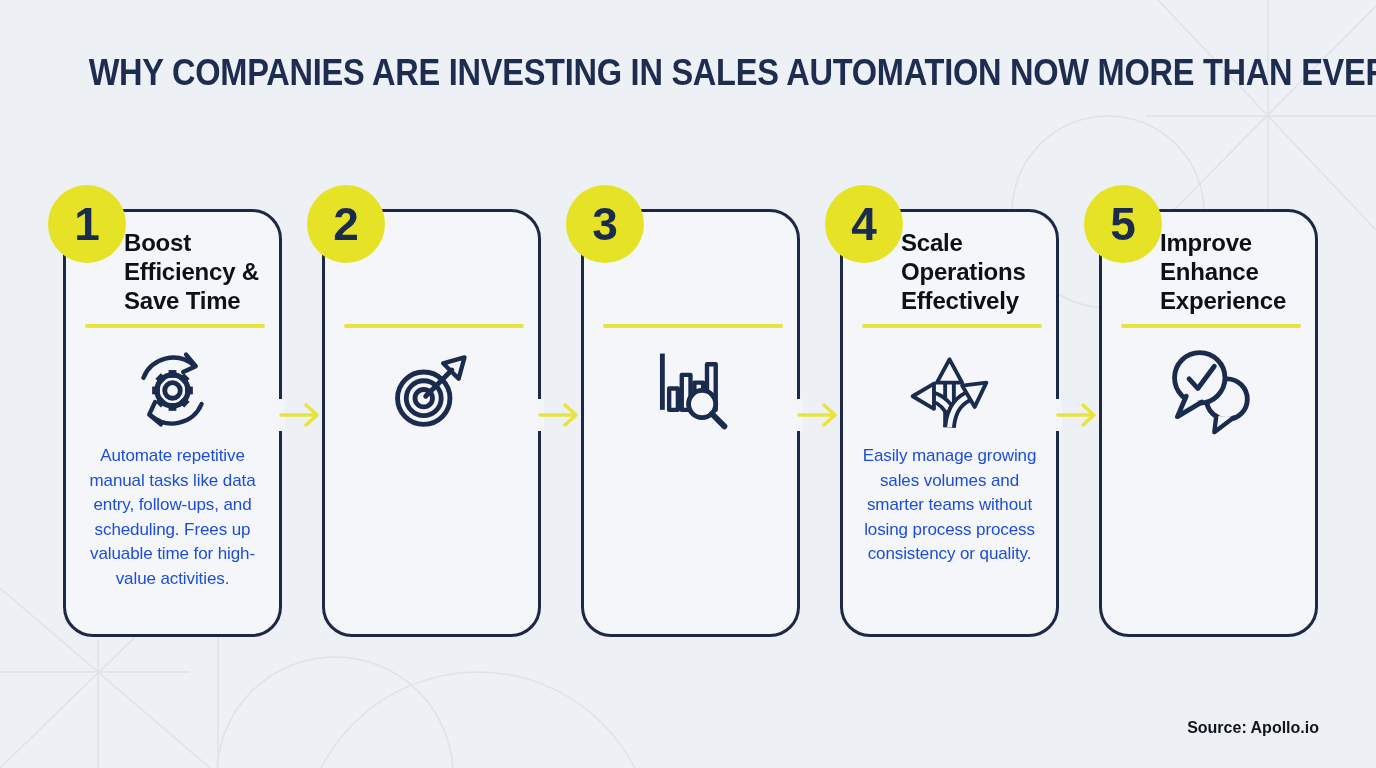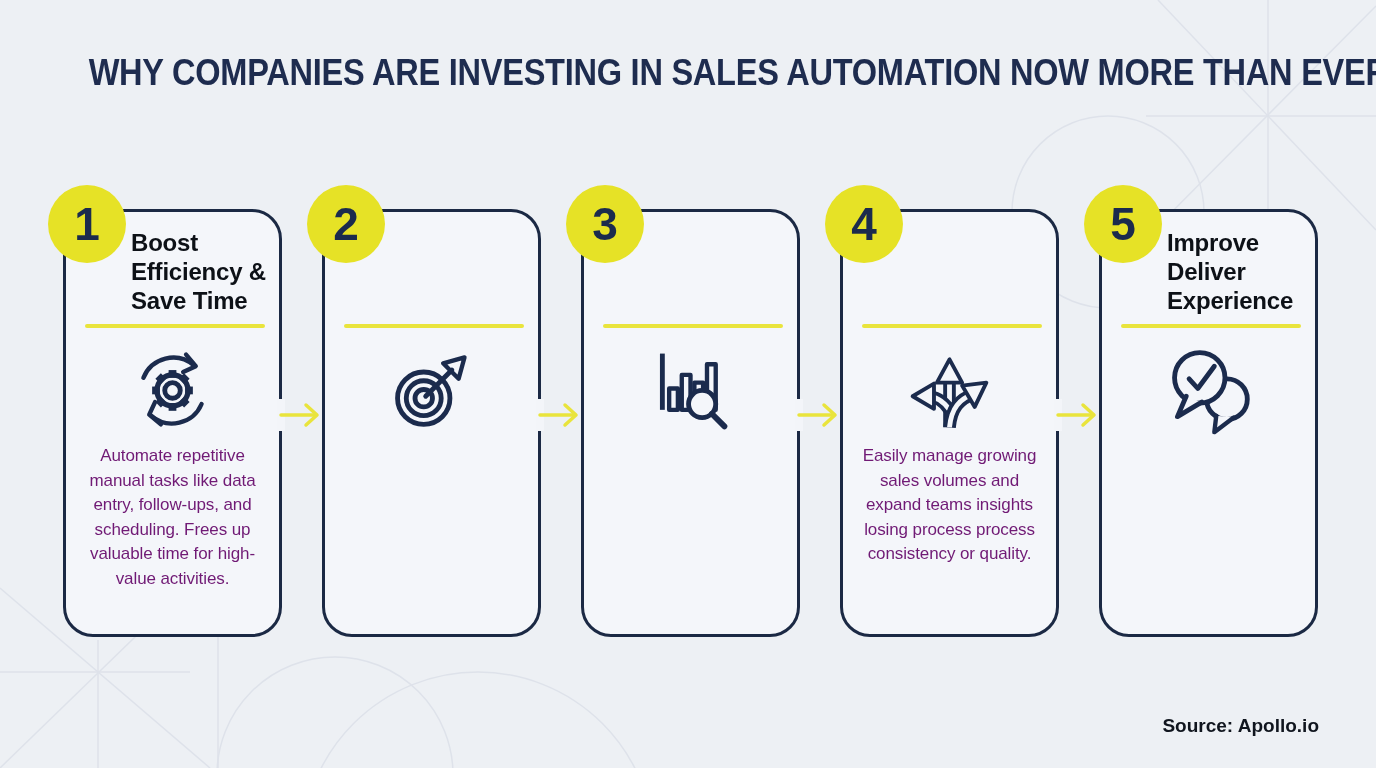--- a/index.html
+++ b/index.html
@@ -49,21 +49,21 @@
     border-radius: 50%;
     background: #e6e226;
     color: #1b2b4d;
     font-size: 46px;
     font-weight: bold;
     display: flex; align-items: center; justify-content: center;
     z-index: 3;
   }
   .card-title {
     position: absolute;
-    left: 65px; top: 16px;
+    left: 58px; top: 16px;
     width: 152px;
     font-size: 24px;
     line-height: 29px;
     font-weight: bold;
     color: #0d1117;
     letter-spacing: -0.2px;
   }
   .rule {
     position: absolute;
     left: 19px; top: 112px;
@@ -76,40 +76,40 @@
     left: 0; top: 126px; width: 213px; height: 100px;
     display: flex; align-items: center; justify-content: center;
   }
   .icon-wrap svg { width: 97px; height: 97px; }
   .desc {
     position: absolute;
     left: 9px; right: 9px; top: 232px;
     text-align: center;
     font-size: 17px;
     line-height: 24.5px;
-    color: #701a75;
+    color: #1d4ed8;
     letter-spacing: -0.1px;
   }
 
   .border-gap {
     position: absolute;
     top: 399px; width: 8px; height: 32px;
     background: #f3f5f9;
     z-index: 4;
   }
   .flow-arrow {
     position: absolute;
     top: 400px; width: 46px; height: 30px;
     z-index: 5;
   }
 
   .source {
     position: absolute;
     right: 57px; bottom: 31px;
-    font-size: 19px;
+    font-size: 16px;
     font-weight: bold;
     color: #10151e;
   }
 </style>
 </head>
 <body>
 
 <div class="canvas">
 
   <svg class="decor" viewBox="0 0 1376 768" fill="none" stroke="#dee2ea" stroke-width="1.5">
@@ -189,44 +189,45 @@
           <rect x="54" y="44" width="9" height="28"></rect>
           <rect x="67" y="25" width="9" height="47"></rect>
           <circle cx="62" cy="66" r="14" fill="#f4f6fa" stroke-width="5"></circle>
           <line x1="72" y1="76" x2="85" y2="89" stroke-width="6" stroke-linecap="round"></line>
         </svg>
       </div>
     </section>
 
     <section class="card">
       <div class="badge">4</div>
+      <h2 class="card-title">Scale Operations Effectively</h2>
       <div class="rule"></div>
       <div class="icon-wrap">
         <svg viewBox="0 0 100 100" fill="none" stroke-linejoin="round">
 
           <path d="M50 90 V40" stroke="#1b2b4d" stroke-width="13"></path>
           <path d="M50 90 V40" stroke="#f4f6fa" stroke-width="5"></path>
 
           <path d="M50 72 C43 62 36 58 26 58" stroke="#1b2b4d" stroke-width="13"></path>
           <path d="M50 72 C43 62 36 58 26 58" stroke="#f4f6fa" stroke-width="5"></path>
 
           <path d="M50 90 C52 70 60 61 76 55" stroke="#1b2b4d" stroke-width="13"></path>
           <path d="M50 90 C52 70 60 61 76 55" stroke="#f4f6fa" stroke-width="5"></path>
 
           <polygon points="50,20 37,44 63,44" fill="#f4f6fa" stroke="#1b2b4d" stroke-width="4"></polygon>
           <polygon points="12,58 34,45 34,71" fill="#f4f6fa" stroke="#1b2b4d" stroke-width="4"></polygon>
           <polygon points="88,44 63,47 76,69" fill="#f4f6fa" stroke="#1b2b4d" stroke-width="4"></polygon>
         </svg>
       </div>
-      <p class="desc">Easily manage growing sales volumes and expand teams insights losing process process consistency or quality.</p>
+      <p class="desc">Easily manage growing sales volumes and smarter teams without losing process process consistency or quality.</p>
     </section>
 
     <section class="card">
       <div class="badge">5</div>
-      <h2 class="card-title">Improve Deliver Experience</h2>
+      <h2 class="card-title">Improve Enhance Experience</h2>
       <div class="rule"></div>
       <div class="icon-wrap">
         <svg viewBox="0 0 100 100" fill="none" stroke="#1b2b4d" stroke-width="5" stroke-linecap="round" stroke-linejoin="round">
 
           <circle cx="69" cy="61" r="21"></circle>
           <polyline points="58,78 56,95 76,80" fill="#f4f6fa" stroke-width="4.5"></polyline>
 
           <circle cx="41" cy="39" r="26" fill="#f4f6fa"></circle>
           <polyline points="27,58 18,79 43,64" fill="#f4f6fa"></polyline>
 

